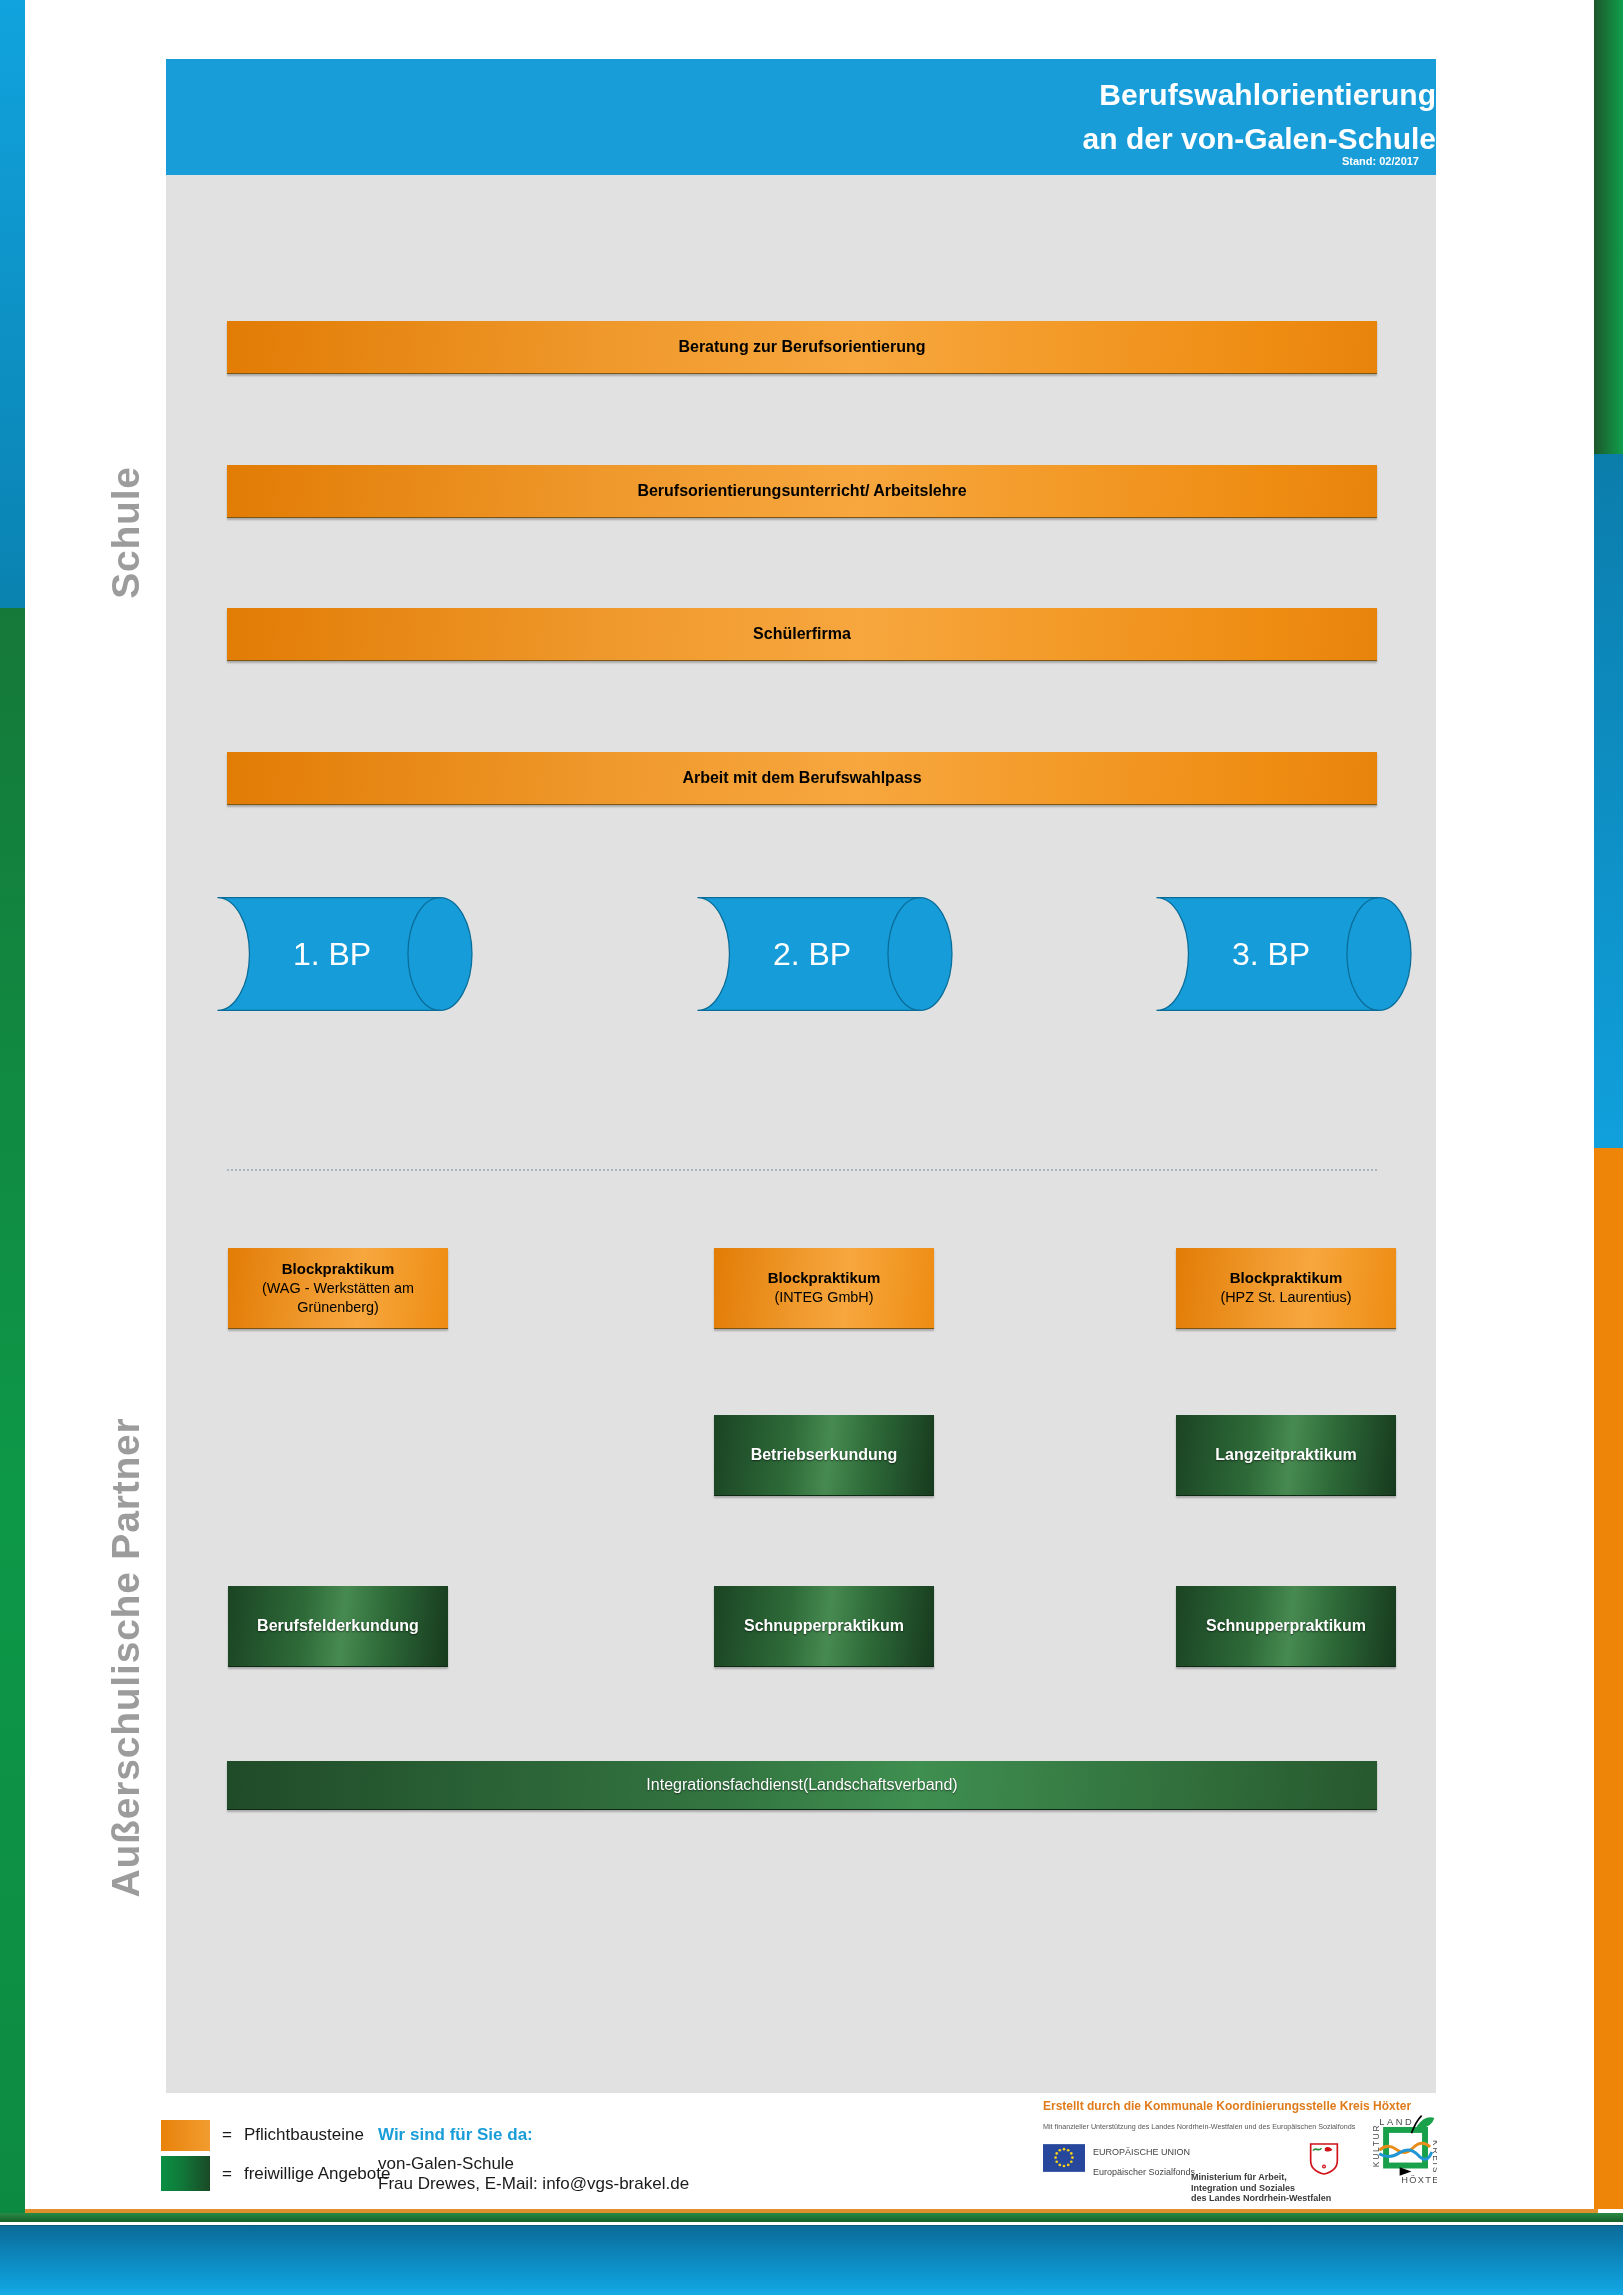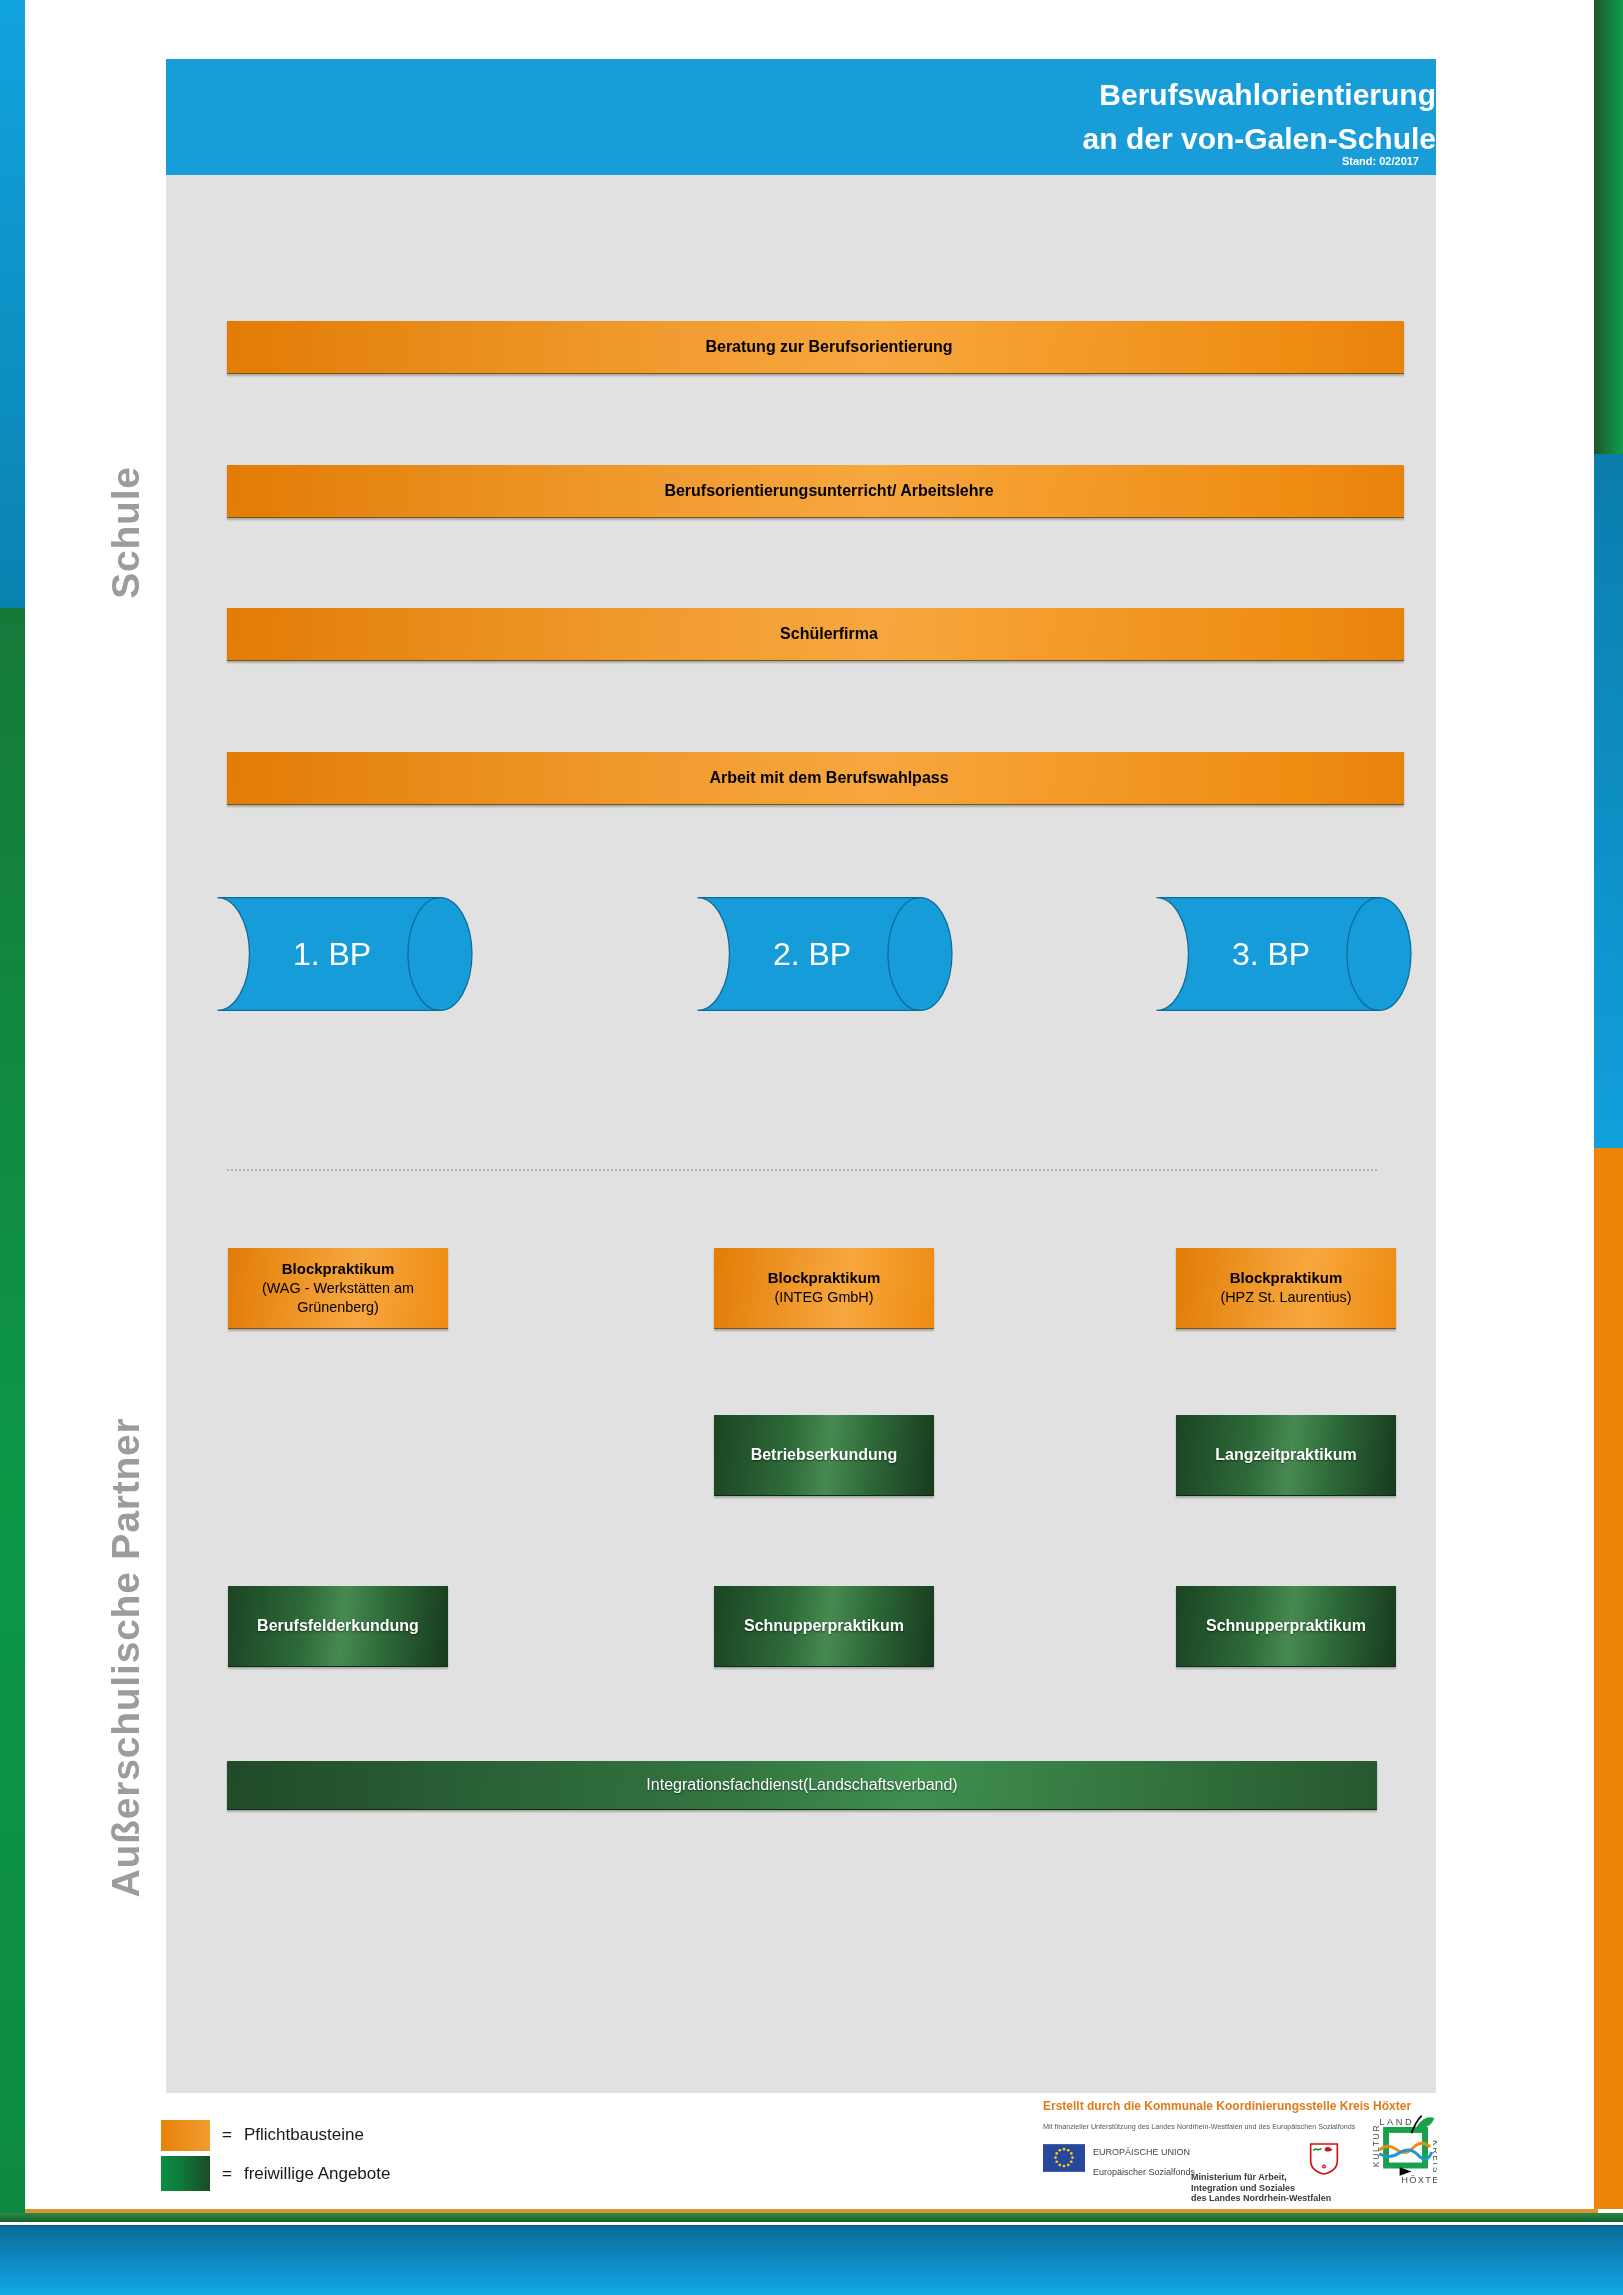--- a/index.html
+++ b/index.html
@@ -31,21 +31,21 @@
   
   .vlabel{position:absolute;color:#9c9c9c;font-weight:bold;font-size:39px;letter-spacing:0.8px;
           text-align:center;transform:rotate(-90deg);transform-origin:center;}
   .vlabel-school{left:-44px;top:507px;width:338px;height:51px;line-height:51px;}
   .vlabel-partner{left:-171px;top:1632px;width:592px;height:51px;line-height:51px;}
 
   
   .obar{position:absolute;left:227px;width:1150px;height:52px;display:flex;align-items:center;justify-content:center;
         background:linear-gradient(93deg,#e27c05 0%,#f09a2e 35%,#f7a73e 55%,#ef8d13 90%,#e8830c 100%);
         border-bottom:1.7px solid #7d5613;box-shadow:0 1.7px 1.7px rgba(0,0,0,.25);
-        font-size:16px;color:#000;padding-left:27px;}
+        font-size:16px;color:#000;}
   .obar .b{font-weight:bold;}
   .dotline{position:absolute;left:227px;top:1169px;width:1150px;height:0;border-top:2.5px dotted rgba(120,150,170,.55);}
 
   
   .cyl{position:absolute;top:895px;width:271px;height:118px;}
 
   
   .box{position:absolute;width:220px;height:80px;display:flex;flex-direction:column;align-items:center;justify-content:center;
        text-align:center;}
   .box-orange{background:linear-gradient(96deg,#e27c05 0%,#f09a2e 40%,#f7a73e 60%,#ee8c12 100%);
@@ -183,20 +183,25 @@
 
   <div class="swatch swatch-orange"></div>
   <div class="swatch swatch-green"></div>
   <div class="legend-row lr1">
     <span class="eq">=</span><span>Pflichtbausteine</span>
   </div>
   <div class="legend-row lr2">
     <span class="eq">=</span><span>freiwillige Angebote</span>
   </div>
 
+  <div class="contact">
+    <div class="hd">Wir sind für Sie da:</div>
+    <div class="ln">von-Galen-Schule</div>
+    <div class="ln">Frau Drewes, E-Mail: info@vgs-brakel.de</div>
+  </div>
 
   <div class="credit-hd">Erstellt durch die Kommunale Koordinierungsstelle Kreis Höxter</div>
   <div class="credit-sub">Mit finanzieller Unterstützung des Landes Nordrhein-Westfalen und des Europäischen Sozialfonds</div>
 
   <svg class="eu-flag" width="42" height="28" viewBox="0 0 50 33">
     <rect x="0" y="0" width="50" height="33" fill="#26479c"></rect>
     <g fill="#f7d117">
       <circle cx="25" cy="6" r="1.6"></circle>
         <circle cx="30" cy="7.3" r="1.6"></circle>
         <circle cx="33.7" cy="11" r="1.6"></circle>

